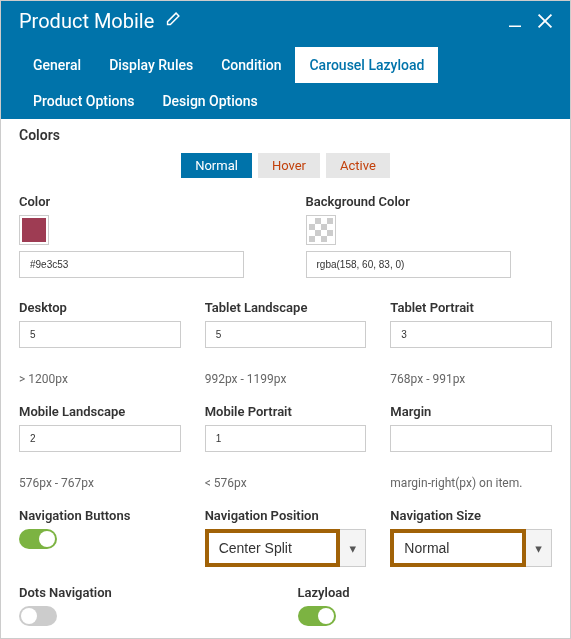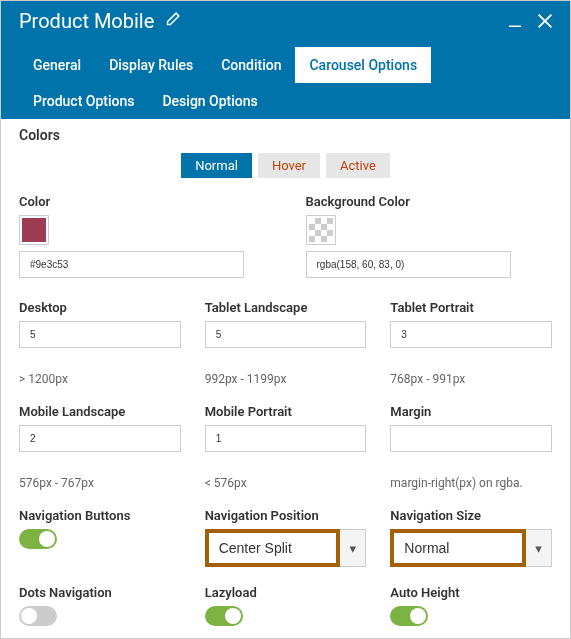--- a/index.html
+++ b/index.html
@@ -83,21 +83,21 @@
             <line x1="5" y1="5" x2="19" y2="19" stroke="#fff" stroke-width="2"></line>
             <line x1="19" y1="5" x2="5" y2="19" stroke="#fff" stroke-width="2"></line>
           </svg>
       </span>
     </div>
   </div>
   <div class="tabs">
     <div class="tab">General</div>
     <div class="tab">Display Rules</div>
     <div class="tab">Condition</div>
-    <div class="tab active">Carousel Options</div>
+    <div class="tab active">Carousel Lazyload</div>
     <div class="tab">Product Options</div>
     <div class="tab">Design Options</div>
   </div>
 </div>
 
 <div class="content">
 
   <div class="section-title">Colors</div>
 
   <div class="state-tabs">
@@ -148,21 +148,21 @@
       <div class="hint">576px - 767px</div>
     </div>
     <div>
       <span class="field-label">Mobile Portrait</span>
       <input class="text-input" type="text" value="1" style="">
       <div class="hint">&lt; 576px</div>
     </div>
     <div>
       <span class="field-label">Margin</span>
       <input class="text-input" type="text" value="" style="">
-      <div class="hint">margin-right(px) on rgba.</div>
+      <div class="hint">margin-right(px) on item.</div>
     </div>
   </div>
 
   <div class="row3">
     <div>
       <span class="field-label">Navigation Buttons</span>
       <div class="toggle on">
           <div class="knob"></div>
         </div>
     </div>
@@ -188,21 +188,15 @@
       <div class="toggle">
           <div class="knob"></div>
         </div>
     </div>
     <div>
       <span class="field-label">Lazyload</span>
       <div class="toggle on">
           <div class="knob"></div>
         </div>
     </div>
-    <div>
-      <span class="field-label">Auto Height</span>
-      <div class="toggle on">
-          <div class="knob"></div>
-        </div>
-    </div>
   </div>
 
 </div>
 
 </body></html>

